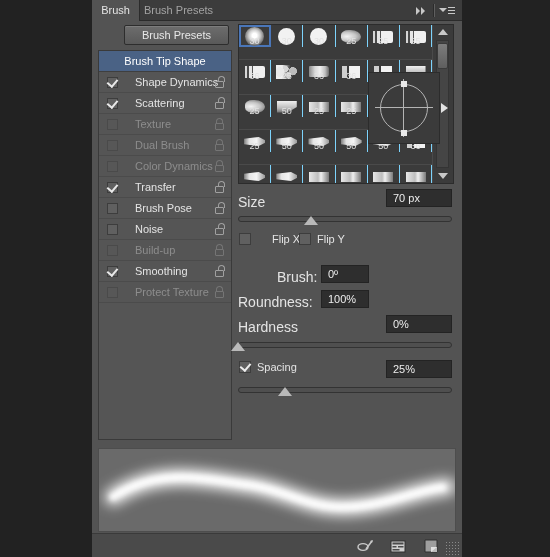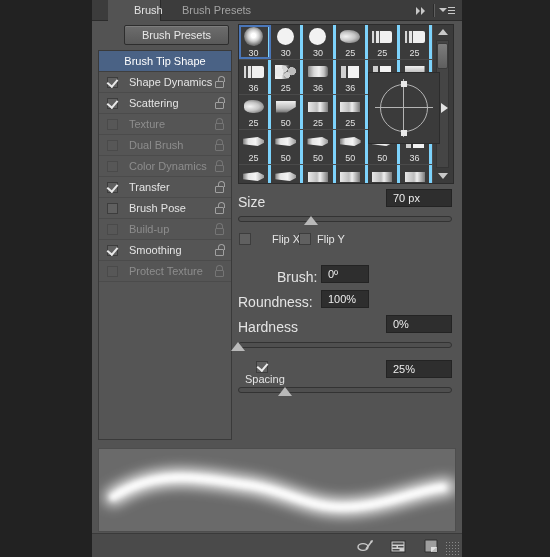--- a/index.html
+++ b/index.html
@@ -39,25 +39,24 @@
     border-bottom: 1px solid #2b2b2b;
     box-sizing: border-box;
   }
   .tab {
     position: absolute;
     top: 0;
     height: 21px;
     line-height: 21px;
     font-size: 11px;
     color: #a3a3a3;
-    padding: 0 26px;
+    padding: 0 4px;
     box-sizing: border-box;
     cursor: default;
     white-space: nowrap;
-    margin-left: 16px;
   }
   .tab.active {
     background: #535353;
     color: #e4e4e4;
     border-right: 1px solid #2b2b2b;
   }
   .tab.t0 { left: 0; width: 48px; text-align: center; }
   .tab.t1 { left: 48px; }
 
   .tabbar-right {
@@ -184,21 +183,21 @@
   .opt-row .cbox.checked::after {
     content: "";
     position: absolute;
     left: 1px; top: -1px;
     width: 5px; height: 8px;
     border: solid #e9e9e9;
     border-width: 0 2px 2px 0;
     transform: rotate(40deg);
   }
   .opt-row .olabel {
-    margin-left: 11px;
+    margin-left: 17px;
     font-size: 11px;
     color: #e4e4e4;
     white-space: nowrap;
   }
   .opt-row.dim .olabel { color: #8d8d8d; }
 
   .lockicon {
     position: absolute;
     right: 7px; top: 4px;
     width: 9px; height: 12px;
@@ -247,22 +246,22 @@
     overflow: hidden;
   }
   .brow {
     display: flex;
     height: 34px;
     border-bottom: 1px solid #4a4a4a;
   }
   .bcell {
     position: relative;
     width: 32.33px;
-    height: 34px;
-    border-right: 3px solid #7dd3fc;
+    height: 22px;
+    border-right: 1px solid #7dd3fc;
     box-sizing: border-box;
     cursor: pointer;
     overflow: hidden;
   }
   .bcell.sel {
     outline: 2px solid #4a76b8;
     outline-offset: -2px;
     z-index: 3;
   }
   .bcell .tip {
@@ -619,20 +618,28 @@
               </span>
             </div>
             <div class="opt-row">
               <span class="cbox"></span>
               <span class="olabel">Brush Pose</span>
               <span class="lockicon">
                 <span class="shackle"></span>
                 <span class="body"></span>
               </span>
             </div>
+            <div class="opt-row">
+              <span class="cbox"></span>
+              <span class="olabel">Noise</span>
+              <span class="lockicon">
+                <span class="shackle"></span>
+                <span class="body"></span>
+              </span>
+            </div>
             <div class="opt-row dim">
               <span class="cbox"></span>
               <span class="olabel">Build-up</span>
               <span class="lockicon closed">
                 <span class="shackle"></span>
                 <span class="body"></span>
               </span>
             </div>
             <div class="opt-row">
               <span class="cbox checked"></span>
@@ -888,21 +895,21 @@
       <div class="lbl" style="left:2px; top:272px;">Roundness:</div>
       <div class="numfield" style="left:85px; top:268px; width:48px;">100%</div>
 
       <div class="lbl" style="left:2px; top:297px;">Hardness</div>
       <div class="numfield" style="left:150px; top:293px; width:66px;">0%</div>
       <div class="slider" style="left:2px; top:318px; width:214px;">
         <div class="track"></div>
         <div class="knob" id="hardness-knob" style="left: 0%;"></div>
       </div>
 
-      <div class="chk" style="left:3px; top:339px;flex-direction:column;">
+      <div class="chk" style="left:3px; top:339px;">
         <span class="box checked" id="spacing-box"></span>
         <span class="clabel">Spacing</span>
       </div>
       <div class="numfield" style="left:150px; top:338px; width:66px;">25%</div>
       <div class="slider" style="left:2px; top:363px; width:214px;">
         <div class="track"></div>
         <div class="knob" id="spacing-knob" style="left: 22%;"></div>
       </div>
 
     </div>

